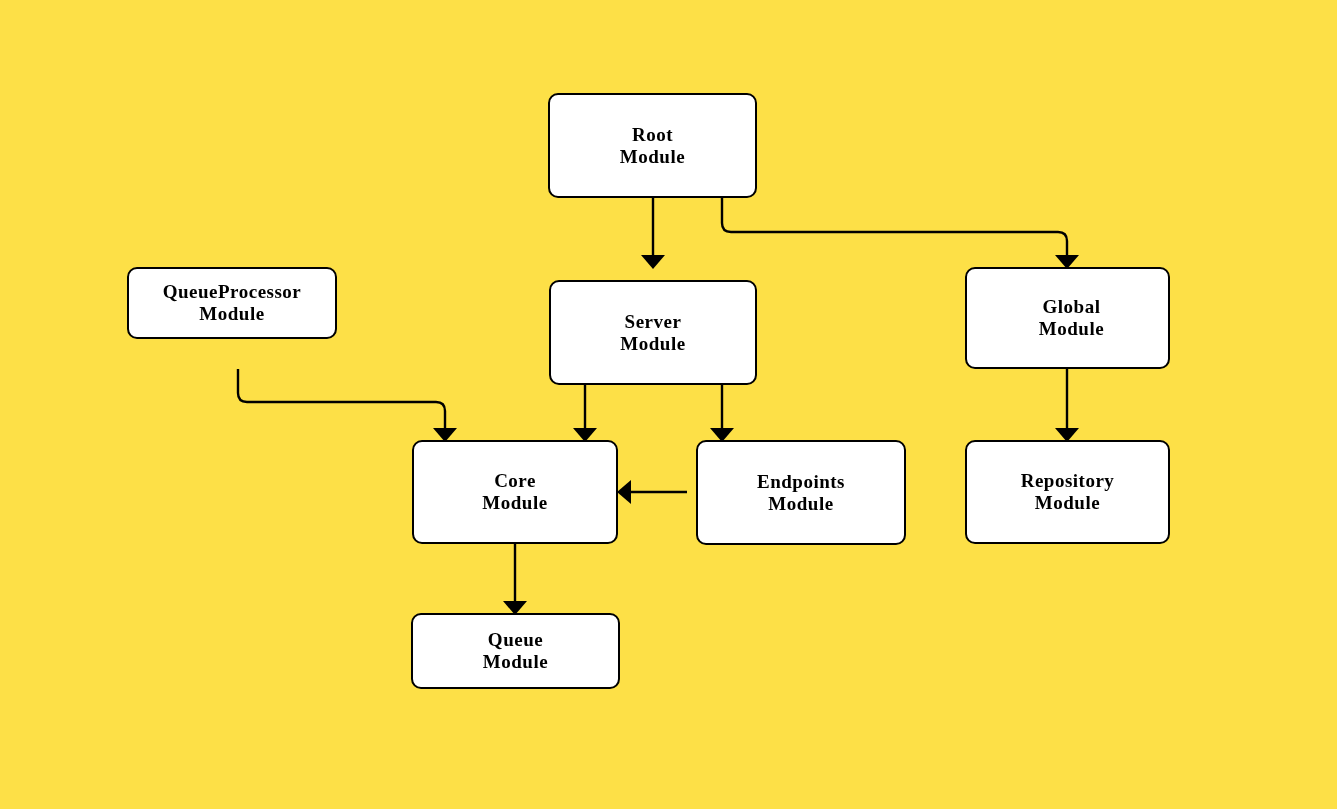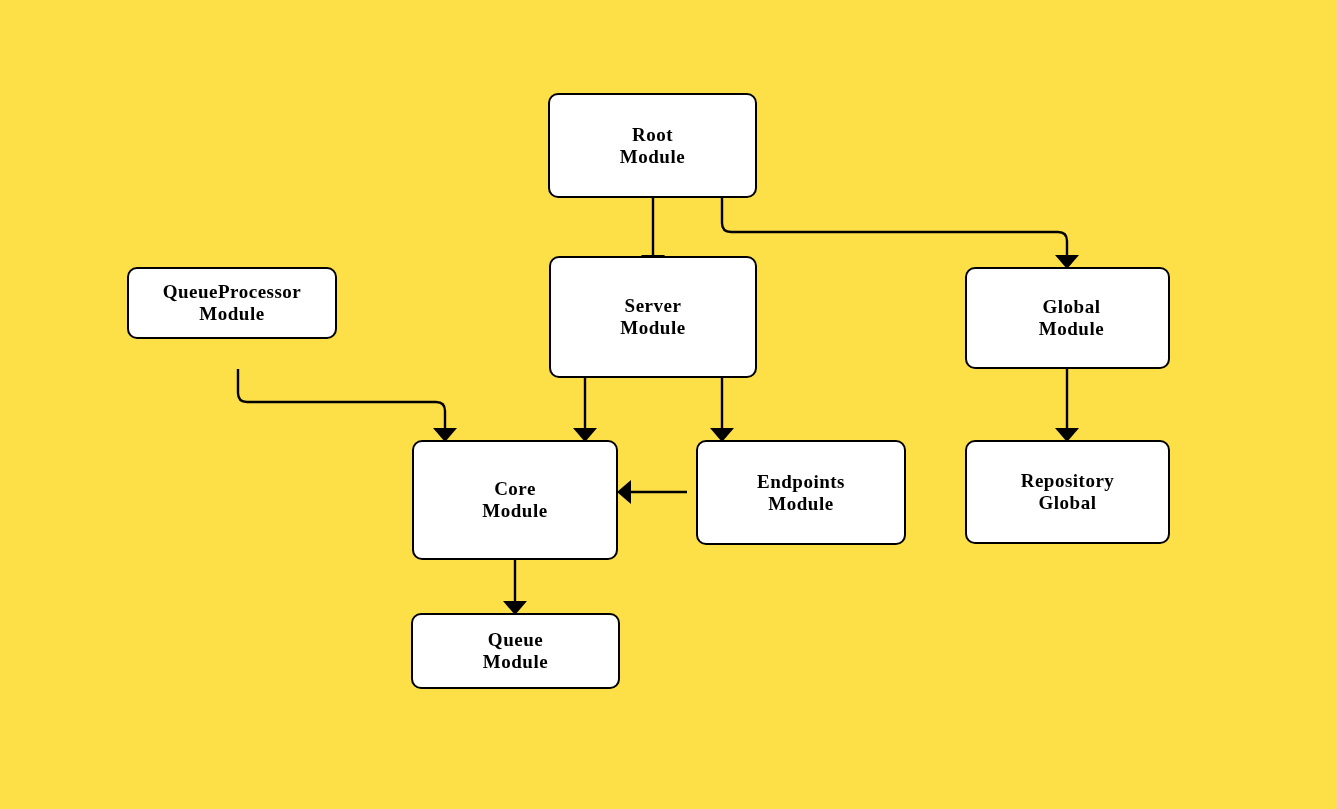--- a/index.html
+++ b/index.html
@@ -87,43 +87,43 @@
   <div class="node" style="left:548px; top:93px; width:209px; height:105px;">
     <span class="node-label">Root
 Module</span>
   </div>
 
   <div class="node" style="left:127px; top:267px; width:210px; height:72px;">
     <span class="node-label">QueueProcessor
 Module</span>
   </div>
 
-  <div class="node" style="left:549px; top:256px; width:208px; height:122px;">
+  <div class="node" style="left:549px; top:280px; width:208px; height:105px;">
     <span class="node-label">Server
 Module</span>
   </div>
 
   <div class="node" style="left:965px; top:267px; width:205px; height:102px;padding-left:8px;">
     <span class="node-label">Global
 Module</span>
   </div>
 
-  <div class="node" style="left:412px; top:440px; width:206px; height:120px;">
+  <div class="node" style="left:412px; top:440px; width:206px; height:104px;">
     <span class="node-label">Core
 Module</span>
   </div>
 
   <div class="node" style="left:687px; top:440px; width:210px; height:105px;margin-left:9px;">
     <span class="node-label">Endpoints
 Module</span>
   </div>
 
   <div class="node" style="left:965px; top:440px; width:205px; height:104px;">
     <span class="node-label">Repository
-Global</span>
+Module</span>
   </div>
 
   <div class="node" style="left:411px; top:613px; width:209px; height:76px;">
     <span class="node-label">Queue
 Module</span>
   </div>
 
 </div>
 
 </body></html>

